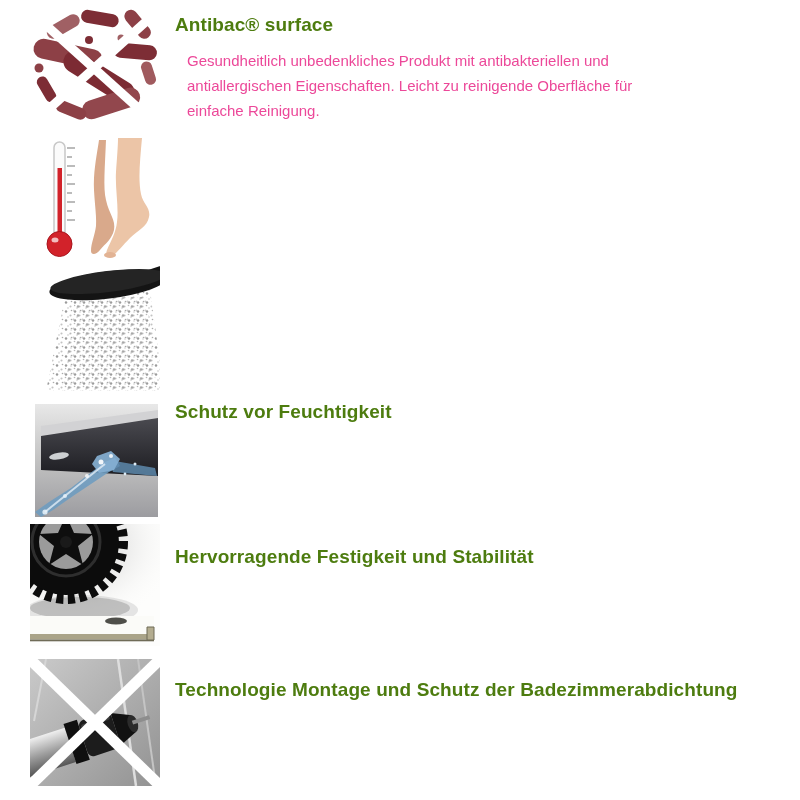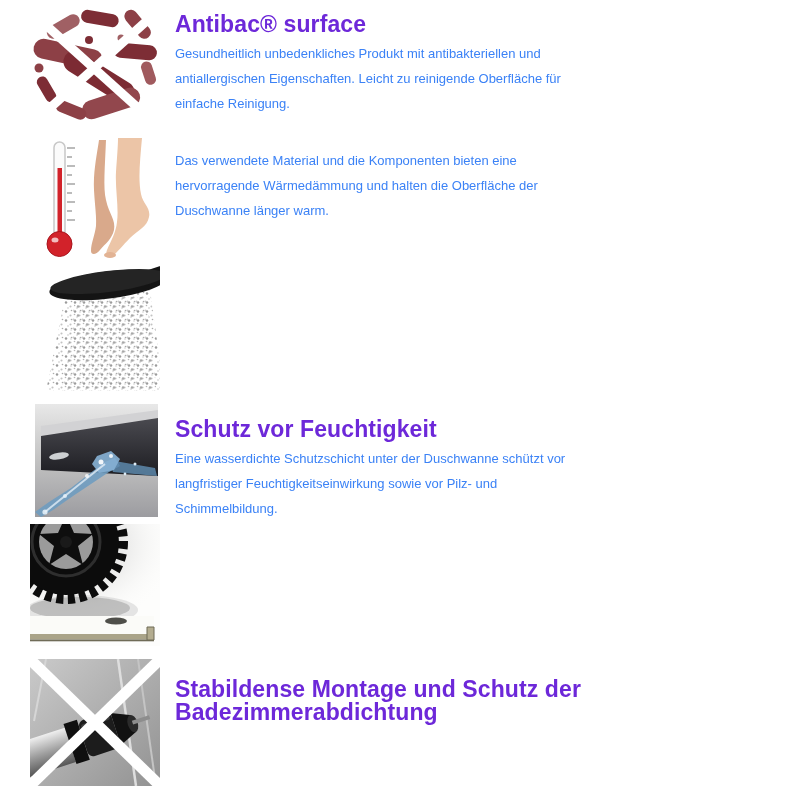--- a/index.html
+++ b/index.html
@@ -5,25 +5,25 @@
   html,body{margin:0;padding:0;background:#ffffff;}
   .page{
     position:relative;width:800px;height:800px;background:#ffffff;
     font-family:"Liberation Sans",sans-serif;overflow:hidden;
   }
   .feature{position:absolute;left:0;top:0;width:800px;height:0;}
   .icon-box{position:absolute;}
   .icon-box svg{display:block;width:100%;height:100%;}
   .textcol{position:absolute;left:175px;width:590px;}
   .feature h3{
-    margin:0 0 5px 0;font-size:23px;line-height:23px;font-weight:700;
-    color:#6d28d9;letter-spacing:.1px;
+    margin:0 0 5px 0;font-size:19px;line-height:23px;font-weight:700;
+    color:#4d7c0f;letter-spacing:.1px;
   }
   .feature p{
-    margin:0;font-size:13px;line-height:25px;color:#3b82f6;
+    margin:12px;font-size:15px;line-height:25px;color:#ec4899;
     white-space:pre-line;
   }
 </style>
 </head>
 <body>
 
 <div class="page">
 
   <section class="feature">
     <div class="icon-box" style="left:25px;top:8px;width:138px;height:122px;" aria-label="no-bacteria-icon">
@@ -70,23 +70,20 @@
         <rect x="24" y="4" width="11" height="96" rx="5.5" fill="#fbfbfb" stroke="#c8c8c8" stroke-width="1.5"></rect>
         <rect x="27.5" y="30" width="4.5" height="70" fill="#d2222a"></rect>
         <circle cx="29.5" cy="106" r="12.5" fill="#d2222a" stroke="#a8141c" stroke-width="1"></circle>
         <ellipse cx="25" cy="102" rx="3.5" ry="2.5" fill="#ffffff" opacity="0.7"></ellipse>
         <path d="M76,2 C75,28 73,50 76,62 C79,76 86,82 84,92 C82,101 75,106 70,112 C66,117 61,117 61,113 C61,105 65,97 66,88 C67,76 63,56 64,40 C65,24 68,10 69,2 Z" fill="#d9a98b"></path>
         <path d="M88,0 L112,0 C110,22 108,42 111,56 C113,66 121,70 119,79 C117,89 108,92 100,100 C93,107 87,115 82,118 C78,120 75,117 77,112 C81,103 86,94 87,84 C89,70 85,50 86,34 C87,20 88,8 88,0 Z" fill="#ecc5a7"></path>
         <ellipse cx="80" cy="117" rx="6" ry="3" fill="#e2b394"></ellipse>
       </svg>
     </div>
     <div class="textcol" style="top:148px;">
-      <p>Das verwendete Material und die Komponenten bieten eine
-hervorragende Wärmedämmung und halten die Oberfläche der
-Duschwanne länger warm.</p>
     </div>
   </section>
 
   <section class="feature">
     <div class="icon-box" style="left:28px;top:264px;width:132px;height:127px;" aria-label="shower-head-icon">
       <svg viewBox="0 0 132 127" xmlns="http://www.w3.org/2000/svg">
         <defs>
           <pattern id="drops" width="9" height="9" patternUnits="userSpaceOnUse">
             <circle cx="2" cy="2.5" r="1.25" fill="#9b9b9b"></circle>
             <circle cx="6.5" cy="6.5" r="1.05" fill="#c2c2c2"></circle>
@@ -129,25 +126,22 @@
         <path d="M70,60 C52,74 30,92 10,108" stroke="#e8f2fa" stroke-width="2" fill="none" opacity="0.75"></path>
         <circle cx="66" cy="58" r="2.5" fill="#ffffff" opacity="0.9"></circle>
         <circle cx="76" cy="52" r="2" fill="#ffffff" opacity="0.85"></circle>
         <circle cx="52" cy="72" r="2" fill="#ffffff" opacity="0.8"></circle>
         <circle cx="30" cy="92" r="2" fill="#eaf3fa" opacity="0.8"></circle>
         <circle cx="10" cy="108" r="2.6" fill="#eaf3fa" opacity="0.85"></circle>
         <circle cx="100" cy="60" r="1.5" fill="#dcebf5"></circle>
         <circle cx="90" cy="70" r="1.4" fill="#dcebf5"></circle>
       </svg>
     </div>
-    <div class="textcol" style="top:418px;">
+    <div class="textcol" style="top:400px;">
       <h3>Schutz vor Feuchtigkeit</h3>
-      <p>Eine wasserdichte Schutzschicht unter der Duschwanne schützt vor
-langfristiger Feuchtigkeitseinwirkung sowie vor Pilz- und
-Schimmelbildung.</p>
     </div>
   </section>
 
   <section class="feature">
     <div class="icon-box" style="left:30px;top:524px;width:130px;height:122px;" aria-label="tire-load-icon">
       <svg viewBox="0 0 130 122" xmlns="http://www.w3.org/2000/svg">
         <defs>
           <radialGradient id="g5s" cx="0.3" cy="0.2" r="0.85">
             <stop offset="0" stop-color="#7d7d7d" stop-opacity="0.45"></stop>
             <stop offset="0.55" stop-color="#b9b9b9" stop-opacity="0.22"></stop>
@@ -167,20 +161,21 @@
           <circle r="6" fill="#1a1a1a"></circle>
         </g>
         <rect x="0" y="92" width="124" height="18" fill="#fbfbf8"></rect>
         <ellipse cx="86" cy="97" rx="11" ry="3.6" fill="#4f4f4a"></ellipse>
         <rect x="0" y="110" width="124" height="5.5" fill="#aaa489"></rect>
         <rect x="0" y="115.5" width="124" height="1.8" fill="#6f6b57"></rect>
         <path d="M117,103 h7 v13 h-7 z" fill="#b3ac8f" stroke="#6f6b57" stroke-width="1"></path>
       </svg>
     </div>
     <div class="textcol" style="top:545px;">
+      <h3>Hervorragende Festigkeit und Stabilität</h3>
     </div>
   </section>
 
   <section class="feature">
     <div class="icon-box" style="left:30px;top:659px;width:130px;height:127px;" aria-label="no-drilling-icon">
       <svg viewBox="0 0 130 127" xmlns="http://www.w3.org/2000/svg">
         <defs>
           <linearGradient id="g6" x1="0" y1="0" x2="1" y2="1">
             <stop offset="0" stop-color="#cacaca"></stop>
               <stop offset="1" stop-color="#929292"></stop>
@@ -202,17 +197,17 @@
           <rect x="56" y="70" width="30" height="4" rx="2" fill="#3a3a3a"></rect>
           <polygon points="88,68 106,76 106,94 88,102" fill="#111111"></polygon>
           <ellipse cx="106" cy="85" rx="5" ry="9" fill="#2b2b2b"></ellipse>
           <rect x="106" y="82" width="18" height="4" fill="#8d8d8d"></rect>
         </g>
         <rect x="-26" y="58" width="182" height="11" fill="#ffffff" transform="rotate(44.2 65 63.5)"></rect>
         <rect x="-26" y="58" width="182" height="11" fill="#ffffff" transform="rotate(-44.2 65 63.5)"></rect>
       </svg>
     </div>
     <div class="textcol" style="top:678px;">
-      <h3>Stabildense Montage und Schutz der Badezimmerabdichtung</h3>
+      <h3>Technologie Montage und Schutz der Badezimmerabdichtung</h3>
     </div>
   </section>
 
 </div>
 
 </body></html>

